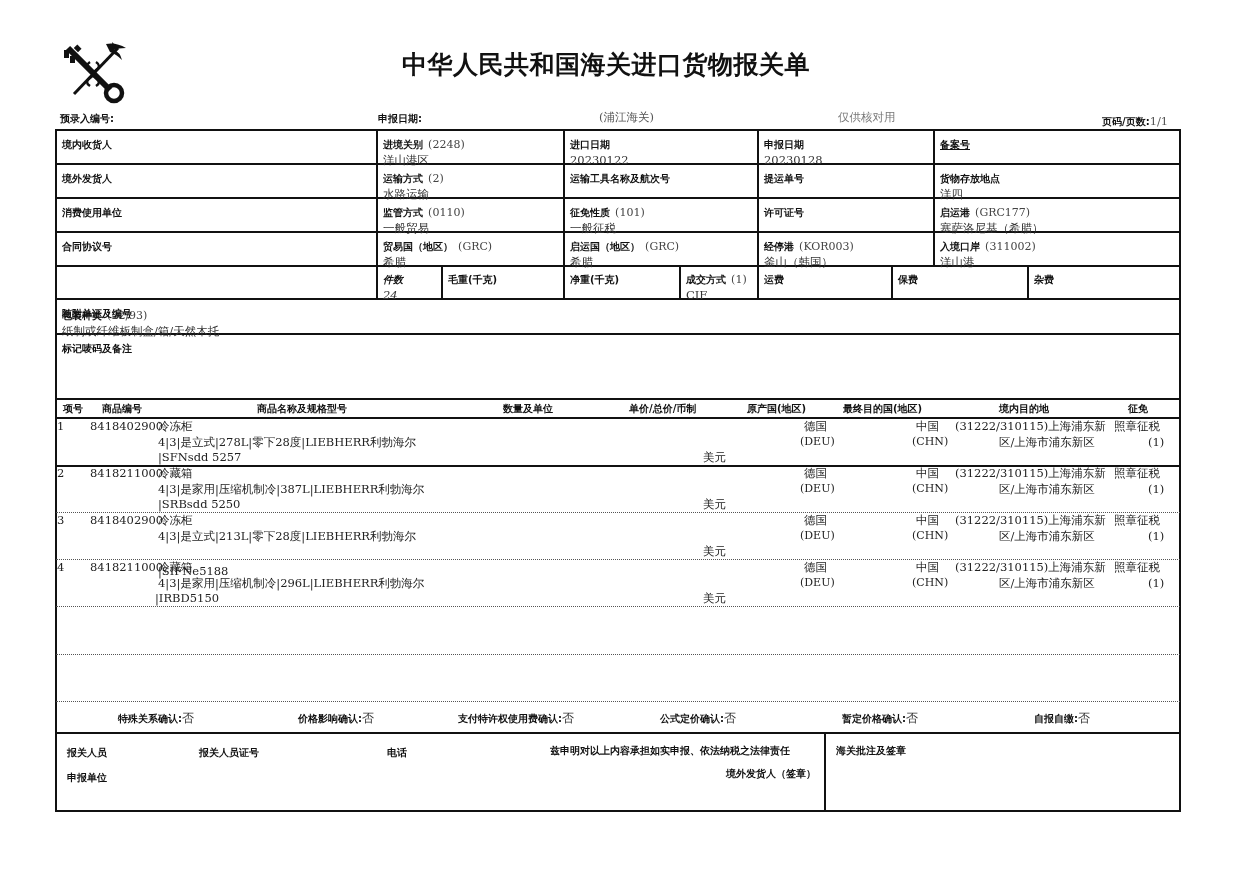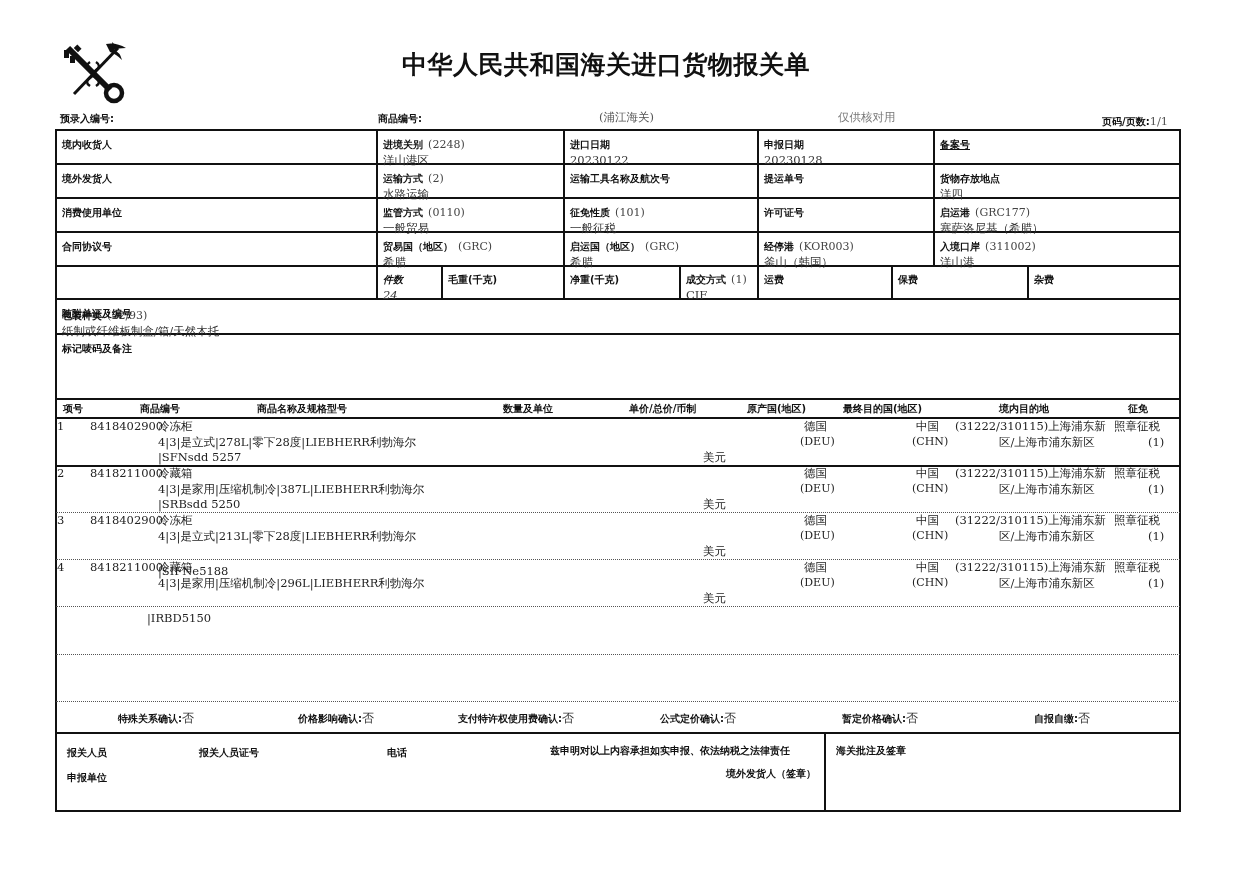--- a/index.html
+++ b/index.html
@@ -40,21 +40,21 @@
     <path d="M30 22 q-6 4 0 8 q6 4 0 8 q-6 4 0 8" fill="none" stroke="#111" stroke-width="2.5"></path>
     <path d="M42 22 q6 4 0 8 q-6 4 0 8 q6 4 0 8" fill="none" stroke="#111" stroke-width="2.5" transform="translate(-6 0)"></path>
     <path d="M46 4 q10 -2 20 4 q-8 0 -12 2 q6 2 8 10 q-6 -6 -12 -8 z" fill="#111"></path>
     <path d="M52 2 l4 4 l-3 3 z" fill="#111"></path>
   </svg>
 </div>
 
 <div class="abs title"><span>中华人民共和国海关进口货物报关单</span></div>
 
 <div class="abs lbl" style="left:60px; top:112px;">预录入编号:</div>
-<div class="abs lbl" style="left:378px; top:112px;">商品编号:</div>
+<div class="abs lbl" style="left:378px; top:112px;">申报日期:</div>
 <div class="abs val" style="left:599px; top:110px; color:#555;">(浦江海关)</div>
 <div class="abs val" style="left:838px; top:110px; color:#777;">仅供核对用</div>
 <div class="abs" style="left:1102px; top:110px; white-space:nowrap;">
   <span class="lbl">页码/页数:</span><span class="val" style="color:#555;">1/1</span>
 </div>
 
 <div class="abs frame"></div>
 
 <div class="hline" style="left:56px; width:1124px; top:163px;"></div>
 <div class="hline" style="left:56px; width:1124px; top:197px;"></div>
@@ -203,21 +203,21 @@
 </div>
 
 <div class="cell" style="left:57px; top:300px;">
   <span class="lbl">随附单证及编号</span>
 </div>
 <div class="cell" style="left:57px; top:335px;">
   <span class="lbl">标记唛码及备注</span>
 </div>
 
 <div class="hdr" style="left:63px;">项号</div>
-<div class="hdr" style="left:102px;margin-left:38px;">商品编号</div>
+<div class="hdr" style="left:102px;">商品编号</div>
 <div class="hdr" style="left:257px;">商品名称及规格型号</div>
 <div class="hdr" style="left:503px;">数量及单位</div>
 <div class="hdr" style="left:629px;">单价/总价/币制</div>
 <div class="hdr" style="left:747px;">原产国(地区)</div>
 <div class="hdr" style="left:843px;">最终目的国(地区)</div>
 <div class="hdr" style="left:999px;">境内目的地</div>
 <div class="hdr" style="left:1128px;">征免</div>
 
 <div class="row" style="top:419px;">
   <span class="t" style="left:0; top:0;">1</span>
@@ -265,21 +265,21 @@
   <span class="t" style="left:898px; top:0;">(31222/310115)上海浦东新</span>
   <span class="t" style="left:942px; top:16px;">区/上海市浦东新区</span>
   <span class="t" style="left:1057px; top:0;">照章征税</span>
   <span class="t" style="left:1091px; top:16px;">(1)</span>
 </div>
 <div class="row" style="top:560px;">
   <span class="t" style="left:0; top:0;">4</span>
   <span class="t" style="left:33px; top:0;">8418211000</span>
   <span class="t" style="left:101px; top:0;">冷藏箱</span>
   <span class="t" style="left:101px; top:16px;">4|3|是家用|压缩机制冷|296L|LIEBHERR利勃海尔</span>
-  <span class="t" style="left:90px; top:31px;margin-top:20px;">|IRBD5150</span>
+  <span class="t" style="left:98px; top:31px;">|IRBD5150</span>
   <span class="t" style="left:646px; top:31px;">美元</span>
   <span class="t" style="left:747px; top:0;">德国</span>
   <span class="t" style="left:743px; top:16px; font-size:11px;">(DEU)</span>
   <span class="t" style="left:859px; top:0;">中国</span>
   <span class="t" style="left:855px; top:16px; font-size:11px;">(CHN)</span>
   <span class="t" style="left:898px; top:0;">(31222/310115)上海浦东新</span>
   <span class="t" style="left:942px; top:16px;">区/上海市浦东新区</span>
   <span class="t" style="left:1057px; top:0;">照章征税</span>
   <span class="t" style="left:1091px; top:16px;">(1)</span>
 </div>

